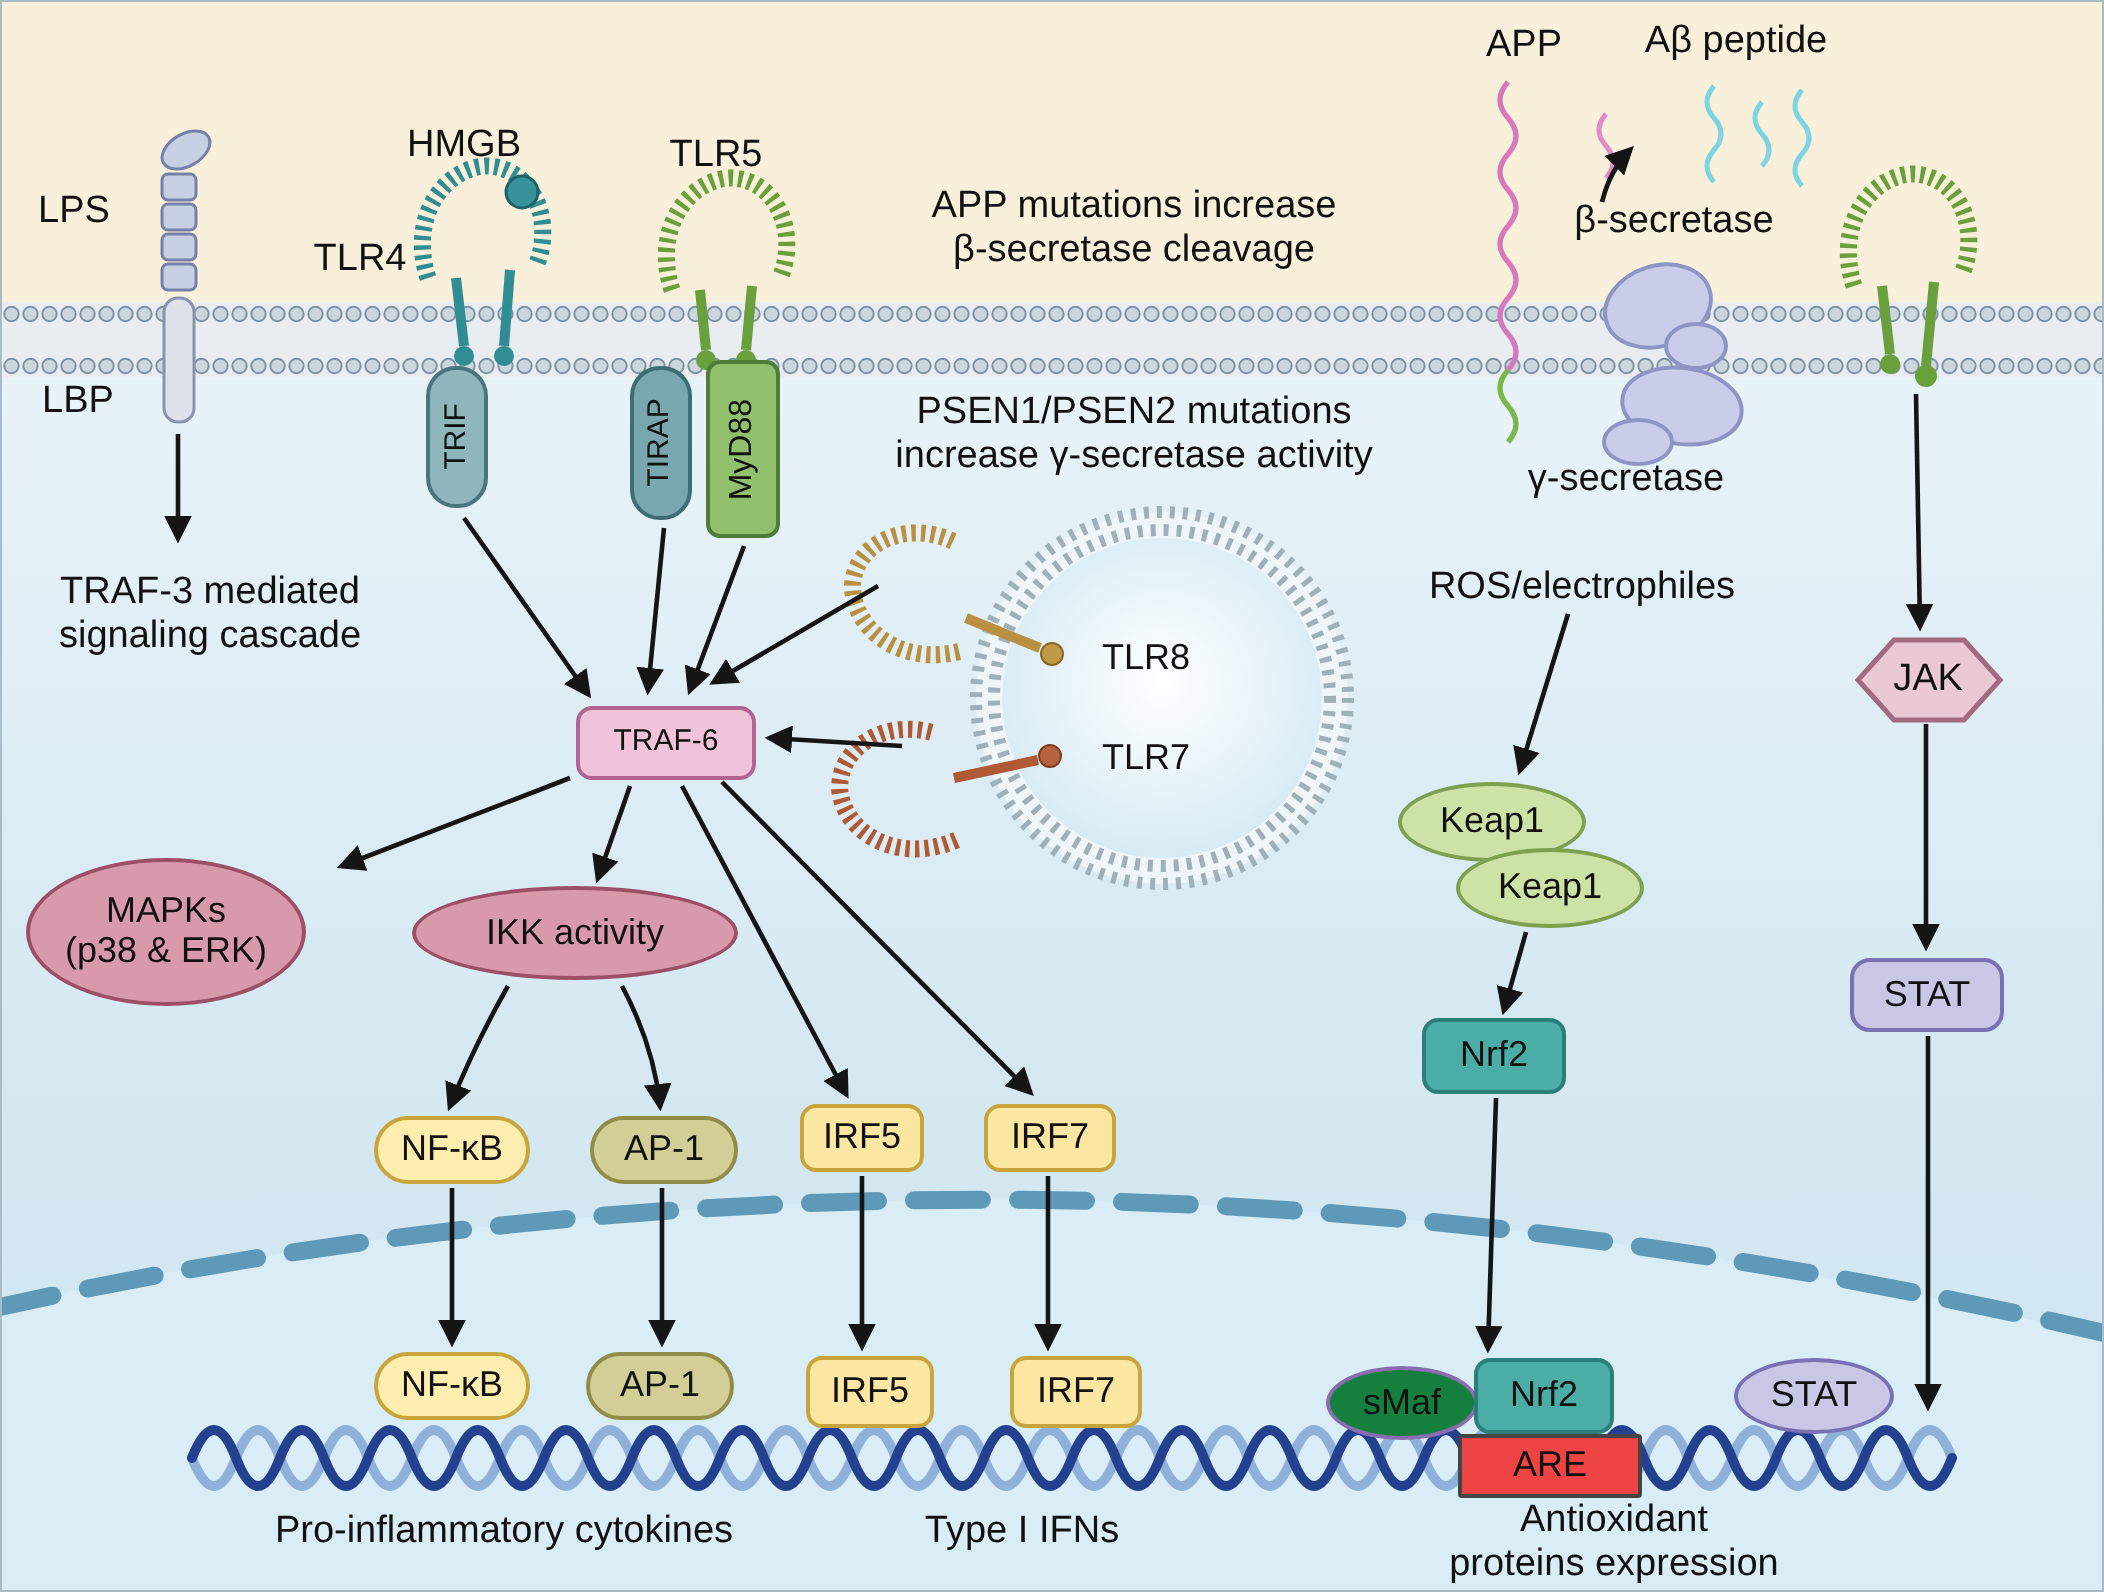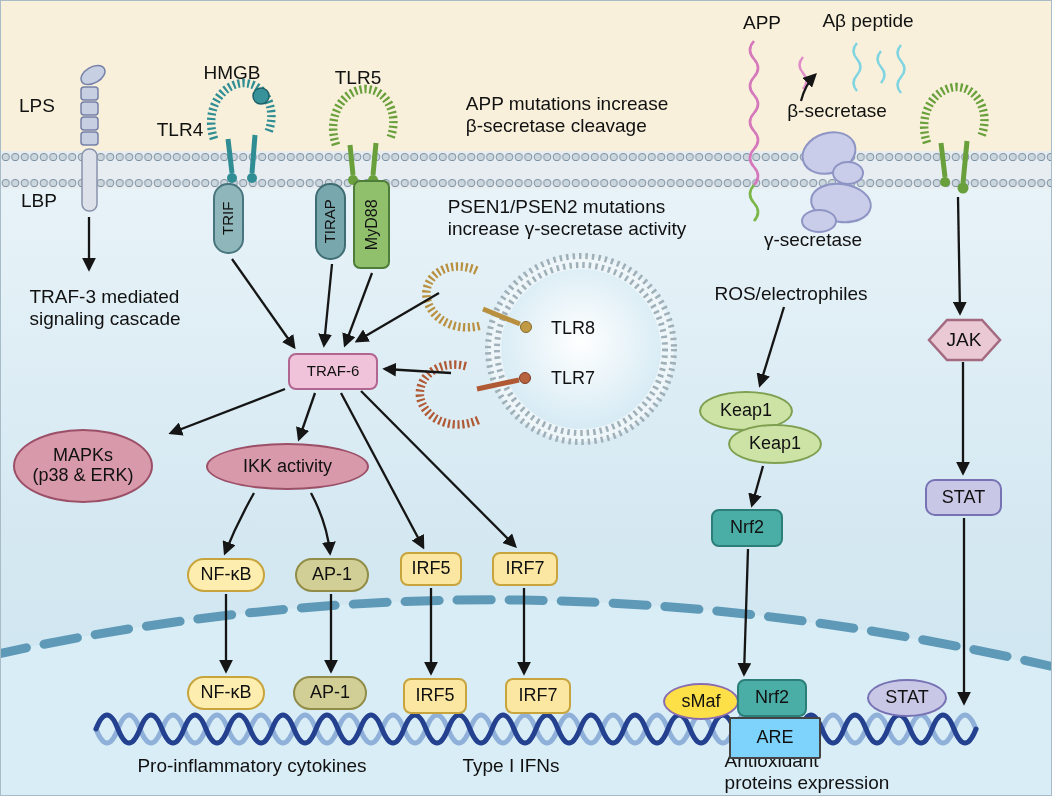--- a/index.html
+++ b/index.html
@@ -7,21 +7,21 @@
     position:relative;width:1052px;height:796px;overflow:hidden;
     font-family:"Liberation Sans",sans-serif;color:#111;
     border:1px solid #a8bcc8;box-sizing:border-box;background:#fff;
   }
   .bg-extra{position:absolute;left:0;top:0;width:100%;height:150px;background:#f8f0da;}
   .bg-cyto{position:absolute;left:0;top:150px;width:100%;height:646px;
     background:linear-gradient(180deg,#eaf4f9 0%,#d6e9f2 55%,#cbe4ef 100%);}
   svg.layer{position:absolute;left:0;top:0;z-index:1;}
   .lbl{
     position:absolute;transform:translate(-50%,-50%);
-    font-size:19px;line-height:1.18;white-space:pre-line;z-index:2;
+    font-size:19px;line-height:1.18;text-align:center;white-space:pre-line;z-index:2;
   }
   .sm{font-size:18px;}
   .box{
     position:absolute;display:flex;align-items:center;justify-content:center;
     border:2px solid #555;font-size:18px;line-height:1.1;text-align:center;
     white-space:pre-line;z-index:2;box-sizing:border-box;
   }
   .ell{border-radius:50%;}
   .vtext{transform:rotate(-90deg);white-space:nowrap;display:block;}
 </style>
@@ -210,20 +210,20 @@
 
   <div class="box" style="left:186px;top:675px;width:78px;height:34px;background:#fdeeb0;border-color:#c8a43c;border-radius:17px">NF-κB</div>
   <div class="box" style="left:292px;top:675px;width:74px;height:34px;background:#d2cf96;border-color:#918c48;border-radius:17px">AP-1</div>
   <div class="box" style="left:402px;top:677px;width:64px;height:36px;background:#fbe6a2;border-color:#c8a43c;border-radius:8px">IRF5</div>
   <div class="box" style="left:504px;top:677px;width:66px;height:36px;background:#fbe6a2;border-color:#c8a43c;border-radius:8px">IRF7</div>
 
   <div class="box ell" style="left:698px;top:390px;width:94px;height:40px;background:#cde3a6;border-color:#7fa050">Keap1</div>
   <div class="box ell" style="left:727px;top:423px;width:94px;height:40px;background:#cde3a6;border-color:#7fa050">Keap1</div>
   <div class="box" style="left:710px;top:508px;width:72px;height:38px;background:#4aaea6;border-color:#2b7f78;border-radius:8px">Nrf2</div>
 
-  <div class="box ell" style="left:662px;top:682px;width:76px;height:37px;background:#fde047;border-color:#8a6cb0">sMaf</div>
+  <div class="box ell" style="left:662px;top:682px;width:76px;height:37px;background:#15803d;border-color:#8a6cb0">sMaf</div>
   <div class="box" style="left:736px;top:678px;width:70px;height:38px;background:#4aaea6;border-color:#2b7f78;border-radius:8px">Nrf2</div>
-  <div class="box" style="left:728px;top:716px;width:92px;height:42px;background:#7dd3fc;border-color:#444;border-radius:2px">ARE</div>
+  <div class="box" style="left:728px;top:716px;width:92px;height:32px;background:#ef4444;border-color:#444;border-radius:2px">ARE</div>
 
   <div class="box" style="left:924px;top:478px;width:77px;height:37px;background:#c9c7e6;border-color:#7672b4;border-radius:10px">STAT</div>
   <div class="box ell" style="left:866px;top:678px;width:80px;height:38px;background:#c9c7e6;border-color:#7672b4">STAT</div>
 
 </div>
 
 </body></html>

